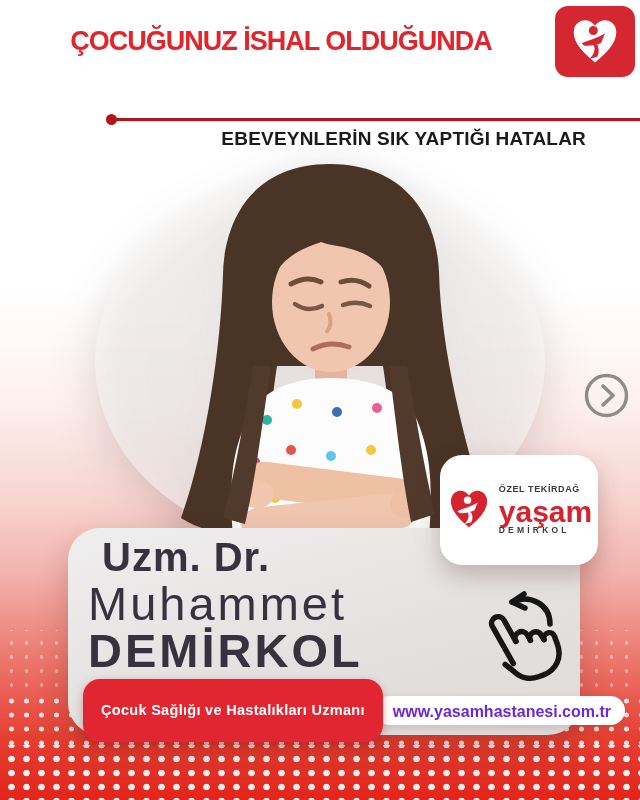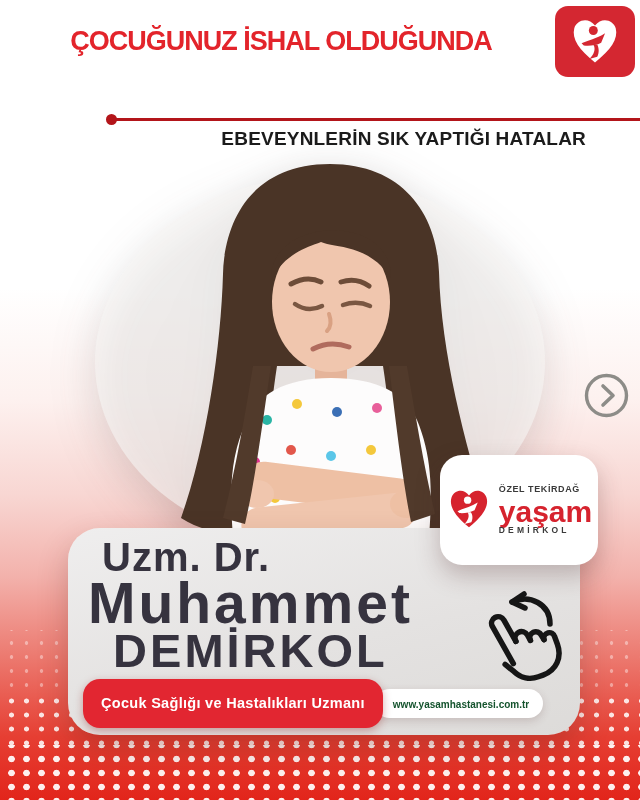--- a/index.html
+++ b/index.html
@@ -40,28 +40,28 @@
 
   
   .next-btn{position:absolute;left:583px;top:372px;width:47px;height:47px;z-index:2;cursor:pointer;background:none;border:none;padding:0;}
 
   
   .main-card{position:absolute;left:68px;top:528px;width:512px;height:207px;border-radius:32px;z-index:4;
     background:linear-gradient(165deg,#efeeee 0%,#e4e2e1 55%,#dddbd9 100%);
     box-shadow:0 14px 30px rgba(90,30,25,.25);}
   .doc-name{position:absolute;left:20px;top:6px;color:#36333f;}
   .doc-name .l1{font-size:40px;font-weight:800;line-height:46px;letter-spacing:1px;margin-left:14px;}
-  .doc-name .l2{font-size:57px;font-weight:700;line-height:47px;letter-spacing:3px;}
+  .doc-name .l2{font-size:47px;font-weight:400;line-height:47px;letter-spacing:3px;}
   .doc-name .l3{font-size:47px;font-weight:800;line-height:48px;letter-spacing:3px;text-align:center;}
 
   .badges{position:absolute;left:15px;top:151px;display:flex;align-items:center;z-index:5;}
   .pill-red{background:#e22631;color:#ffffff;font-size:14.5px;font-weight:700;letter-spacing:.3px;
-    height:33px;line-height:33px;padding:8px 18px;border-radius:17px;white-space:nowrap;
+    height:33px;line-height:33px;padding:15px 18px;border-radius:17px;white-space:nowrap;
     box-shadow:0 3px 8px rgba(140,20,20,.35);z-index:2;}
-  .pill-white{background:#ffffff;color:#14532d;font-size:10px;font-weight:700;
+  .pill-white{background:#ffffff;color:#6d28d9;font-size:16px;font-weight:700;
     height:29px;line-height:31px;padding:0 14px 0 18px;border-radius:16px;margin-left:-8px;white-space:nowrap;
     box-shadow:0 3px 8px rgba(100,60,60,.2);z-index:1;cursor:pointer;border:none;}
 
   
   .logo-card{position:absolute;left:440px;top:455px;width:158px;height:110px;border-radius:22px;z-index:6;
     background:#ffffff;box-shadow:0 10px 24px rgba(80,40,40,.28);
     display:flex;align-items:center;justify-content:center;gap:7px;}
   .logo-text{display:flex;flex-direction:column;line-height:1;}
   .logo-top{font-size:9px;font-weight:700;color:#3a3a3a;letter-spacing:.6px;}
   .logo-main{font-size:30px;font-weight:700;color:#d6232e;letter-spacing:0;margin:5px 0 1px 0;line-height:26px;}

